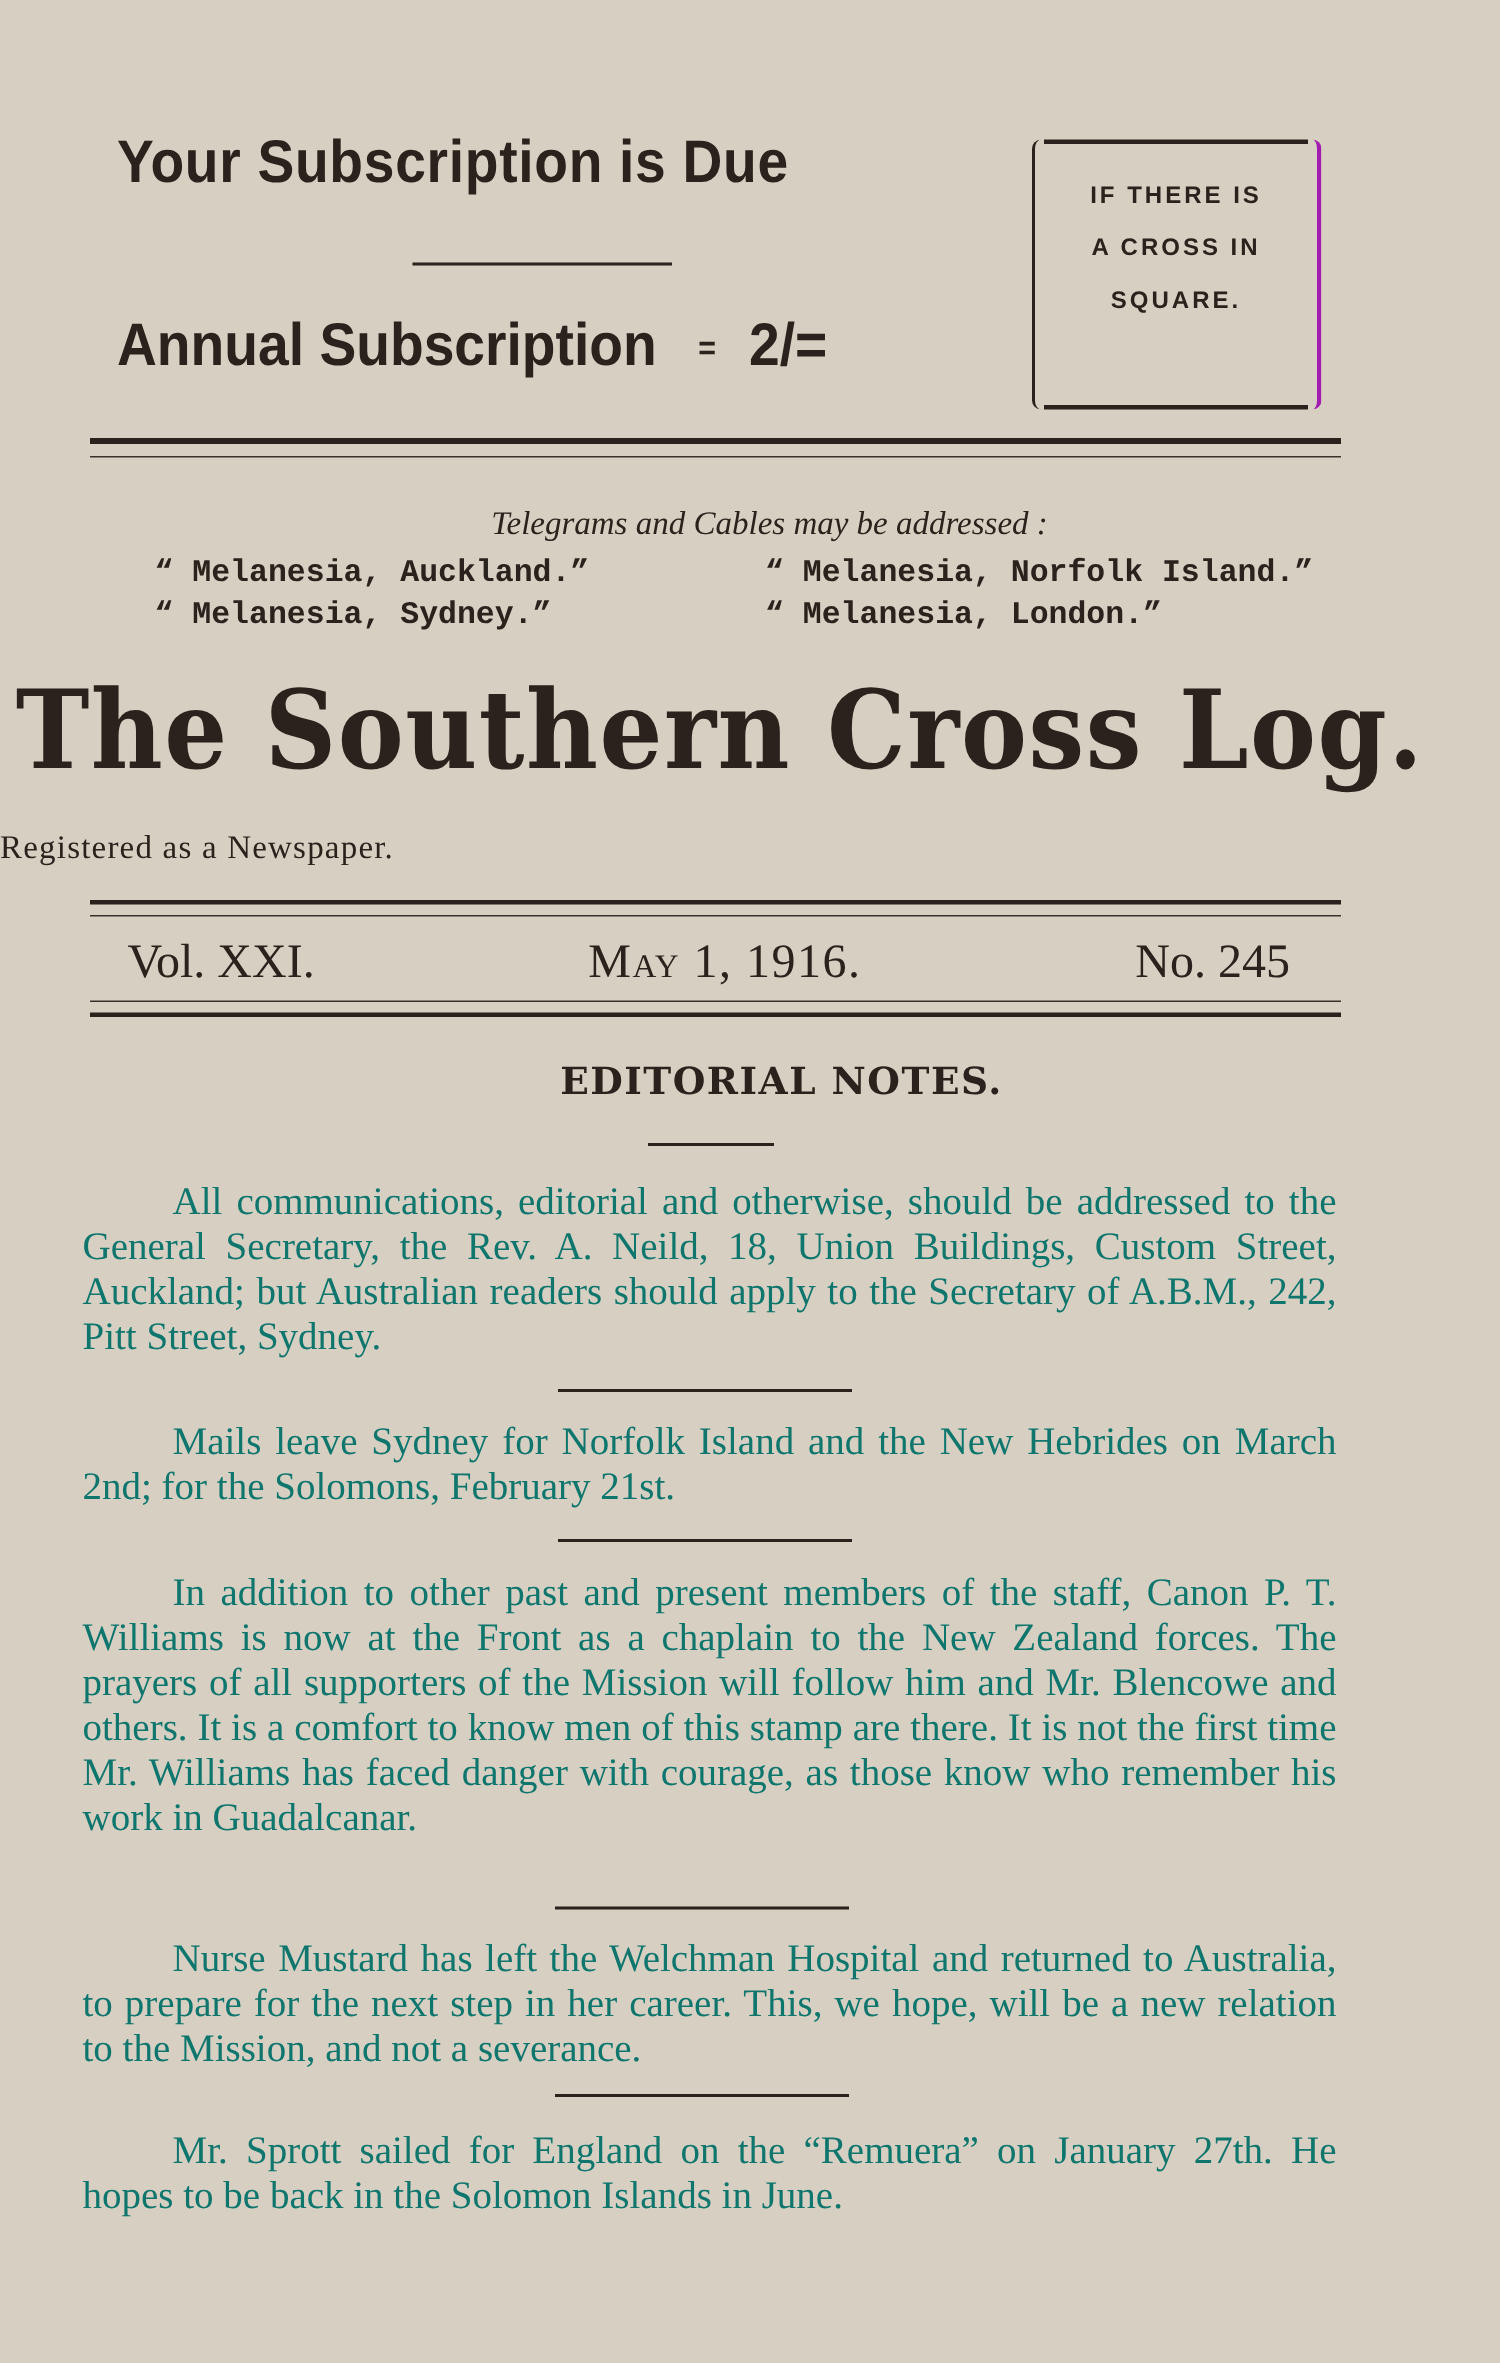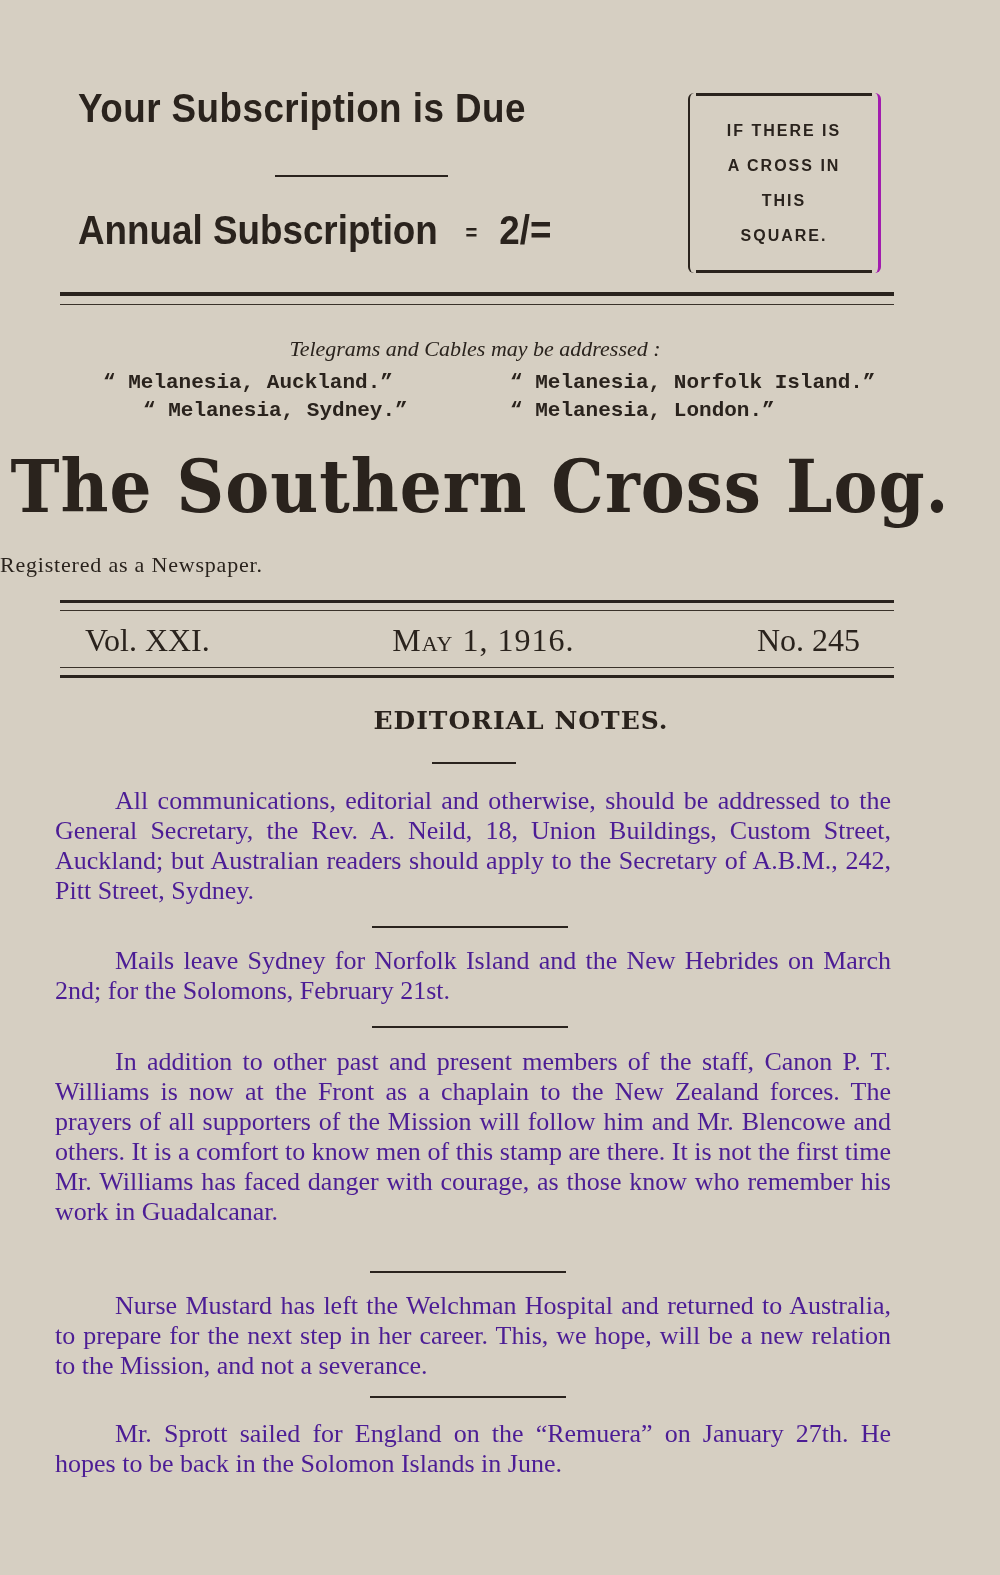--- a/index.html
+++ b/index.html
@@ -21,62 +21,61 @@
   .cross-box { position:absolute; left:688px; top:93px; width:188px; height:180px; border-left:2px solid #2a231d; border-right:3px solid #a21caf; border-radius:6px; }
   .cross-box::before, .cross-box::after { content:""; position:absolute; left:6px; right:6px; height:3px; background:#2a231d; }
   .cross-box::before { top:0; } .cross-box::after { bottom:0; }
   .cross-box .line { display:block; text-align:center; font-family:"Liberation Sans", sans-serif; font-weight:bold; font-size:16px; letter-spacing:2px; line-height:35px; }
   .cross-box .lines { position:absolute; top:20px; left:0; right:0; }
 
   .rule-thick { position:absolute; left:60px; width:834px; height:4px; background:#2a231d; }
   .rule-thin { position:absolute; left:60px; width:834px; height:1px; background:#3a322a; }
 
   
-  .tele-head { position:absolute; left:0; width:950px; top:336px; text-align:center; font-style:italic; font-size:22px; }
+  .tele-head { position:absolute; left:0; width:950px; top:336px; text-align:center; font-style:italic; font-size:22px;padding-left:38px; }
   .addr { position:absolute; font-family:Liberation Mono, monospace; font-weight:bold; font-size:21px; white-space:nowrap; }
 
   
   .title { position:absolute; left:0; width:960px; top:448px; text-align:center; font-family:"DejaVu Serif", serif; font-weight:900; font-size:66px; letter-spacing:1px; transform:scaleY(1.1); }
   .registered { position:absolute; left:0; width:946px; top:552px; text-align:left; font-size:22px; letter-spacing:0.8px; }
 
   .vol-row { position:absolute; left:85px; top:622px; width:775px; font-size:32px; display:flex; justify-content:space-between; }
   .vol-row .date { font-variant:small-caps; letter-spacing:1px; }
 
   .ed-head { position:absolute; left:0; width:946px; top:706px; text-align:center; font-family:"DejaVu Serif", serif; font-weight:bold; font-size:25px; letter-spacing:1px;margin-left:48px; }
   .ed-rule { position:absolute; left:432px; top:762px; width:84px; height:2px; background:#2a231d; }
 
-  .para { position:absolute; left:55px; width:836px; font-size:26px; line-height:30px; text-align:justify; text-indent:60px; color:#4c1d95; }
+  .para { position:absolute; left:55px; width:836px; font-size:26px; line-height:30px; text-align:justify; text-indent:60px; color:#0f766e; }
   .sep { position:absolute; height:2px; background:#2a231d; }
 </style>
 </head>
 <body>
 
 <div class="page">
 
   <div class="sub-due">Your Subscription is Due</div>
   <div class="sub-rule"></div>
   <div class="annual">
     <span>Annual Subscription</span><span class="eq">=</span><span class="price">2/=</span>
   </div>
   <div class="cross-box">
     <div class="lines">
       <span class="line">IF THERE IS</span>
       <span class="line">A CROSS IN</span>
-      <span class="line">THIS</span>
       <span class="line">SQUARE.</span>
     </div>
   </div>
 
   <div class="rule-thick" style="top:292px;"></div>
   <div class="rule-thin" style="top:304px;"></div>
 
   <div class="tele-head">Telegrams and Cables may be addressed :</div>
   <div class="addr" style="left:103px; top:371px;">“ Melanesia, Auckland.”</div>
   <div class="addr" style="left:510px; top:371px;">“ Melanesia, Norfolk Island.”</div>
-  <div class="addr" style="left:103px; top:399px;margin-left:40px;">“ Melanesia, Sydney.”</div>
+  <div class="addr" style="left:103px; top:399px;">“ Melanesia, Sydney.”</div>
   <div class="addr" style="left:510px; top:399px;">“ Melanesia, London.”</div>
 
   <div class="title">The Southern Cross Log.</div>
   <div class="registered">Registered as a Newspaper.</div>
 
   <div class="rule-thick" style="top:600px; height:3px;"></div>
   <div class="rule-thin" style="top:610px;"></div>
   <div class="vol-row">
     <span>Vol. XXI.</span>
     <span class="date">May 1, 1916.</span>

